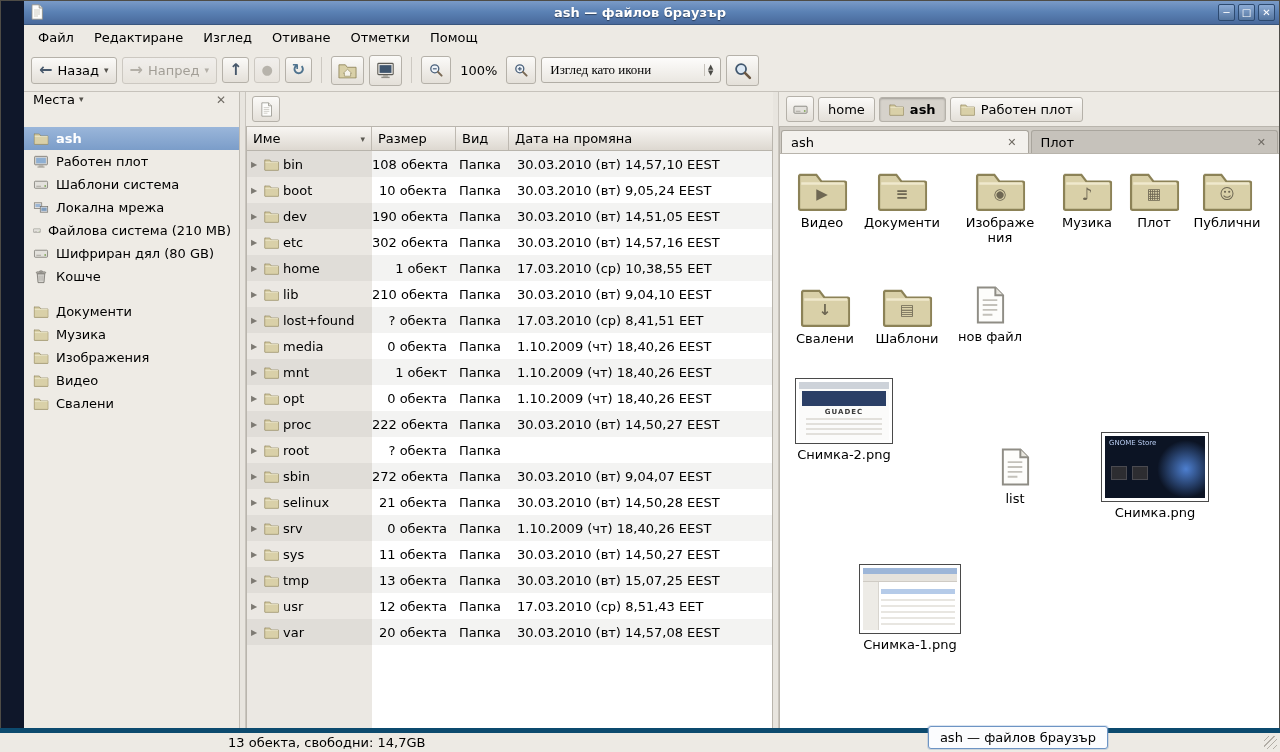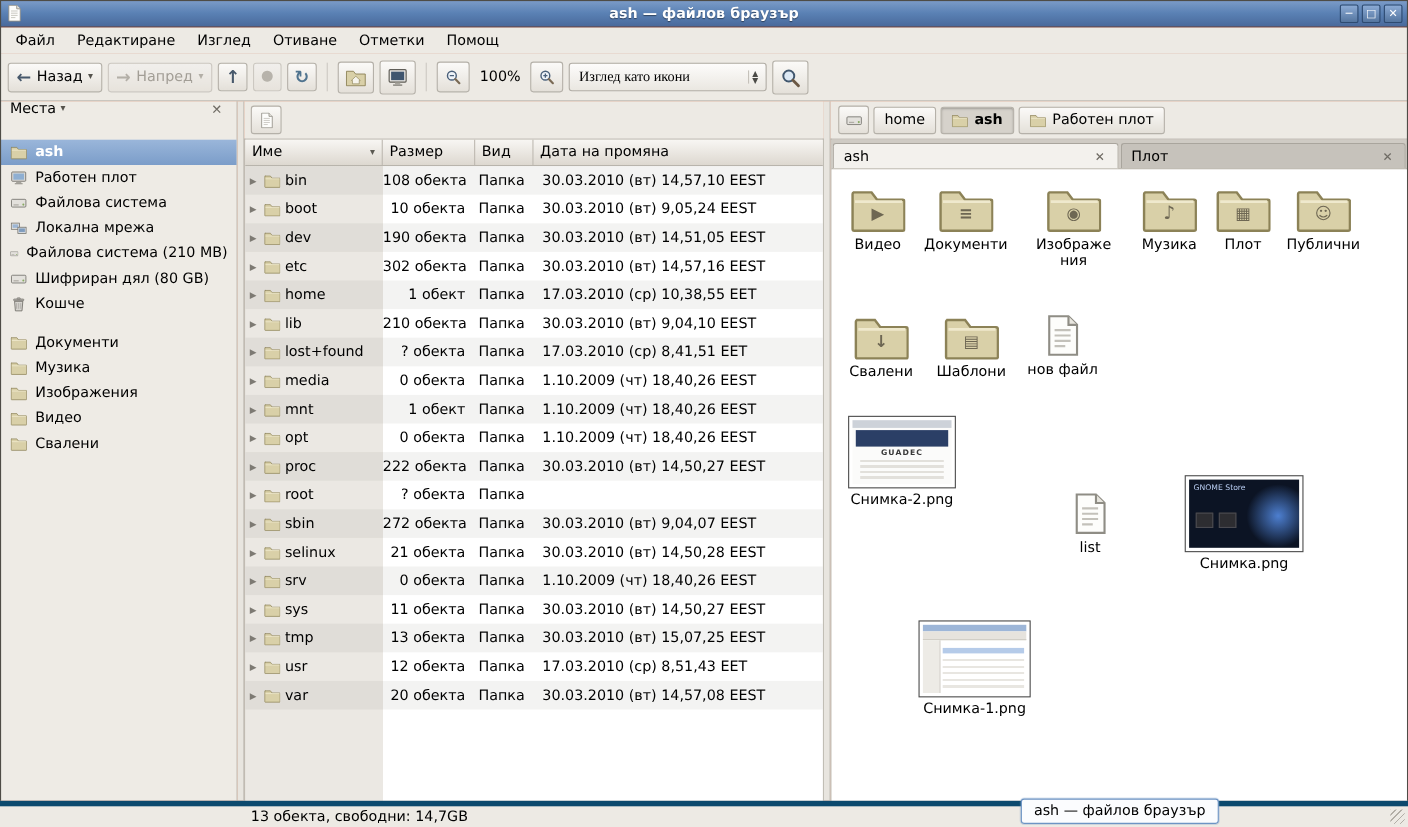--- a/index.html
+++ b/index.html
@@ -1,18 +1,18 @@
 <!DOCTYPE html>
 <html><head>
 <meta charset="utf-8">
 <style>
   * { margin:0; padding:0; box-sizing:border-box; }
   html,body { width:1280px; height:752px; }
   body { font-family:"DejaVu Sans", sans-serif; font-size:13px; color:#000; background:#edeae4; overflow:hidden; }
-  .app { position:relative; width:1280px; height:752px; background:#c2410c; outline:1px solid #4e4c46; outline-offset:-1px; }
+  .app { position:relative; width:1280px; height:752px; background:#0f172a; outline:1px solid #4e4c46; outline-offset:-1px;padding-left:24px; }
 
   
   .titlebar { height:25px; display:flex; align-items:center; padding:0 5px; gap:4px;
     background:linear-gradient(180deg,#7d9dc9 0%,#5a81b4 50%,#49699b 100%); border-bottom:1px solid #39567e; color:#fff; }
   .win-icon { width:16px; height:16px; flex:0 0 auto; }
   .title { position:absolute; left:0; right:0; text-align:center; font-weight:bold; font-size:13px; text-shadow:0 1px 1px rgba(0,0,0,.45); pointer-events:none; }
   .win-btns { margin-left:auto; display:flex; gap:3px; position:relative; z-index:2; }
   .win-btn { width:17px; height:17px; border:1px solid #2d4a70; border-radius:2px; color:#fff; font-size:10px; line-height:15px; text-align:center;
     background:linear-gradient(180deg,#8cabd5,#54759f); }
 
@@ -304,21 +304,21 @@
     <svg class="swap-icon" width="16" height="15" viewBox="0 0 16 16">
                 <use href="#sym-desktop"></use>
               </svg>
     <span>Работен плот</span>
   </div>
 
   <div class="side-item">
     <svg class="swap-icon" width="16" height="15" viewBox="0 0 16 16">
                 <use href="#sym-drive"></use>
               </svg>
-    <span>Файлова система</span>
+    <span>Шаблони система</span>
   </div>
 
   <div class="side-item">
     <svg class="swap-icon" width="16" height="15" viewBox="0 0 16 16">
                 <use href="#sym-network"></use>
               </svg>
     <span>Локална мрежа</span>
   </div>
 
   <div class="side-item">

